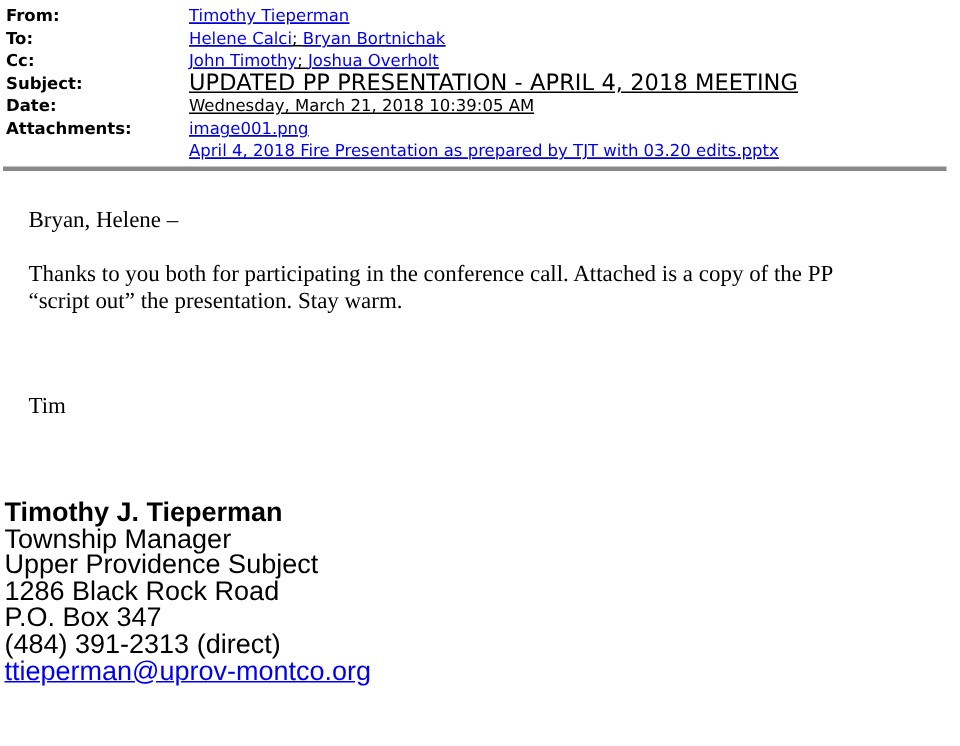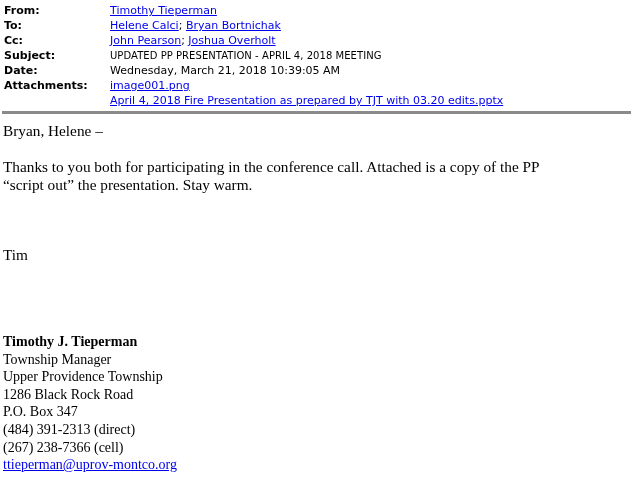--- a/index.html
+++ b/index.html
@@ -31,24 +31,25 @@
     }
     .hlabel {
       position: absolute;
       left: 0;
       top: 0;
       font-weight: bold;
       width: 104px;
     }
     .hval {
       position: absolute;
-      left: 106px;
+      left: 122px;
       top: 0;
+      text-decoration: underline;
     }
-    .hval.sub { font-size: 10px; letter-spacing: 0.05px; }
+    .hval.sub { font-size: 15px; letter-spacing: 0.05px; }
     a.link {
       color: #0000ee;
       text-decoration: underline;
       cursor: pointer;
     }
     .sep-semi { color: #000; }
     .hr {
       position: absolute;
       left: 2px;
       top: 111px;
@@ -60,32 +61,32 @@
       position: absolute;
       left: 3px;
       top: 122px;
       font-family: "Liberation Serif", serif;
       font-size: 15.3px;
       line-height: 17.5px;
       color: #000;
       width: 630px;
     }
     .body p {
-      margin: 0;
+      margin: 16px;
     }
     .greeting { position: absolute; top: 0; left: 0; white-space: nowrap; }
     .para { position: absolute; top: 36px; left: 0; width: 630px; }
     .para .line { display: block; white-space: nowrap; }
     .closing { position: absolute; top: 124px; left: 0; }
     .sig {
       position: absolute;
       left: 3px;
       top: 333px;
-      font-family: Liberation Serif, serif;
-      font-size: 14px;
+      font-family: Liberation Sans, sans-serif;
+      font-size: 18px;
       line-height: 17.6px;
       color: #000;
     }
     .sig .line { display: block; white-space: nowrap; }
     .sig .name { font-weight: bold; }
   </style>
 </head>
 <body>
 
 <div class="page">
@@ -96,21 +97,21 @@
       <span class="hval">
         <a class="link">Timothy Tieperman</a>
       </span>
     </div>
     <div class="hrow">
       <span class="hlabel">To:</span>
       <span class="hval"><a class="link">Helene Calci</a><span class="sep-semi">; </span><a class="link">Bryan Bortnichak</a></span>
     </div>
     <div class="hrow">
       <span class="hlabel">Cc:</span>
-      <span class="hval"><a class="link">John Pearson</a><span class="sep-semi">; </span><a class="link">Joshua Overholt</a></span>
+      <span class="hval"><a class="link">John Timothy</a><span class="sep-semi">; </span><a class="link">Joshua Overholt</a></span>
     </div>
     <div class="hrow">
       <span class="hlabel">Subject:</span>
       <span class="hval sub">UPDATED PP PRESENTATION - APRIL 4, 2018 MEETING</span>
     </div>
     <div class="hrow">
       <span class="hlabel">Date:</span>
       <span class="hval">Wednesday, March 21, 2018 10:39:05 AM</span>
     </div>
     <div class="hrow">
@@ -133,21 +134,20 @@
     <p class="para">
       <span class="line">Thanks to you both for participating in the conference call.  Attached is a copy of the PP</span>
       <span class="line">“script out” the presentation.  Stay warm.</span>
     </p>
     <p class="closing">Tim</p>
   </div>
 
   <div class="sig">
     <span class="line name">Timothy J. Tieperman</span>
     <span class="line">Township Manager</span>
-    <span class="line">Upper Providence Township</span>
+    <span class="line">Upper Providence Subject</span>
     <span class="line">1286 Black Rock Road</span>
     <span class="line">P.O. Box 347</span>
     <span class="line">(484) 391-2313 (direct)</span>
-    <span class="line">(267) 238-7366 (cell)</span>
     <span class="line"><a class="link">ttieperman@uprov-montco.org</a></span>
   </div>
 
 </div>
 
 </body></html>

